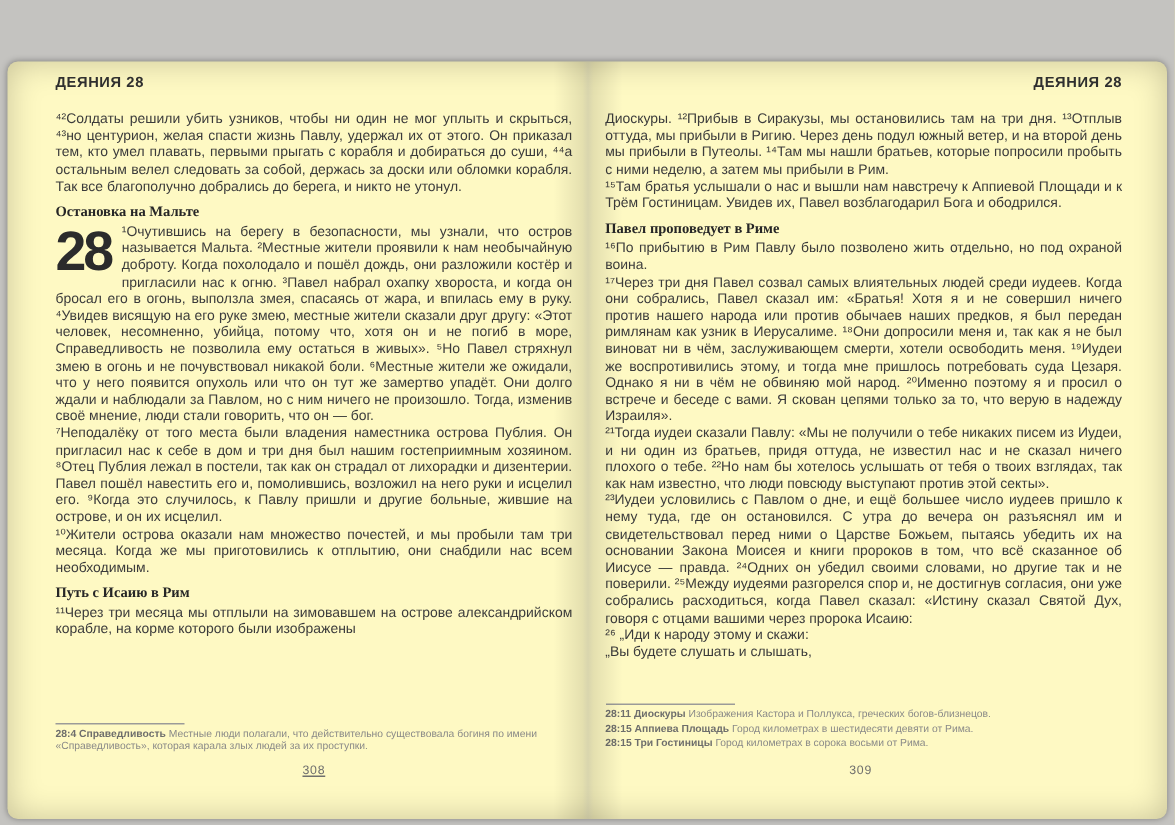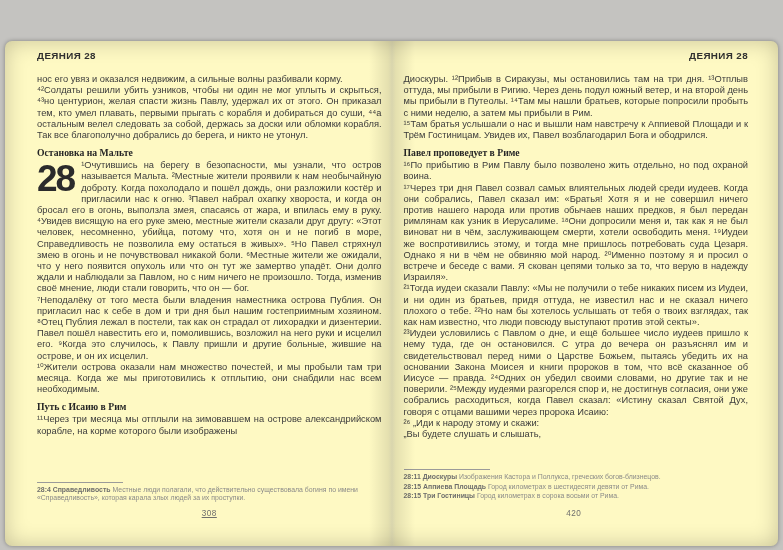--- a/index.html
+++ b/index.html
@@ -64,21 +64,20 @@
 </head>
 <body>
 
 <div class="scan">
   <div class="spread">
 
     <section class="page left">
       <div class="running-header">ДЕЯНИЯ 28</div>
 
       <div class="body-text">
-        <p class="para">нос его увяз и оказался недвижим, а сильные волны разбивали корму.</p>
         <p class="para">⁴²Солдаты решили убить узников, чтобы ни один не мог уплыть и скрыться, ⁴³но центурион, желая спасти жизнь Павлу, удержал их от этого. Он приказал тем, кто умел плавать, первыми прыгать с корабля и добираться до суши, ⁴⁴а остальным велел следовать за собой, держась за доски или обломки корабля. Так все благополучно добрались до берега, и никто не утонул.</p>
 
         <h2 class="section-heading">Остановка на Мальте</h2>
 
         <div class="chapter-block">
           <span class="chapter-num">28</span>
           <p class="para"><span>¹Очутившись на берегу в безопасности, мы узнали, что остров называется Мальта. ²Местные жители проявили к нам необычайную доброту. Когда похолодало и пошёл дождь, они разложили костёр и пригласили нас к огню. ³Павел набрал охапку хвороста, и когда он бросал его в огонь, выползла змея, спасаясь от жара, и впилась ему в руку. ⁴Увидев висящую на его руке змею, местные жители сказали друг другу: «Этот человек, несомненно, убийца, потому что, хотя он и не погиб в море, Справедливость не позволила ему остаться в живых». ⁵Но Павел стряхнул змею в огонь и не почувствовал никакой боли. ⁶Местные жители же ожидали, что у него появится опухоль или что он тут же замертво упадёт. Они долго ждали и наблюдали за Павлом, но с ним ничего не произошло. Тогда, изменив своё мнение, люди стали говорить, что он — бог.</span></p>
         </div>
 
         <p class="para">⁷Неподалёку от того места были владения наместника острова Публия. Он пригласил нас к себе в дом и три дня был нашим гостеприимным хозяином. ⁸Отец Публия лежал в постели, так как он страдал от лихорадки и дизентерии. Павел пошёл навестить его и, помолившись, возложил на него руки и исцелил его. ⁹Когда это случилось, к Павлу пришли и другие больные, жившие на острове, и он их исцелил.</p>
@@ -113,17 +112,17 @@
         <p class="para quote-line">„Вы будете слушать и слышать,</p>
       </div>
 
       <div class="footnotes">
         <div class="fn-rule"></div>
         <p class="fn"><b>28:11 Диоскуры</b> <span>Изображения Кастора и Поллукса, греческих богов-близнецов.</span></p>
         <p class="fn"><b>28:15 Аппиева Площадь</b> <span>Город километрах в шестидесяти девяти от Рима.</span></p>
         <p class="fn"><b>28:15 Три Гостиницы</b> <span>Город километрах в сорока восьми от Рима.</span></p>
       </div>
 
-      <div class="pagenum">420</div>
+      <div class="pagenum">309</div>
     </section>
 
   </div>
 </div>
 
 </body></html>

